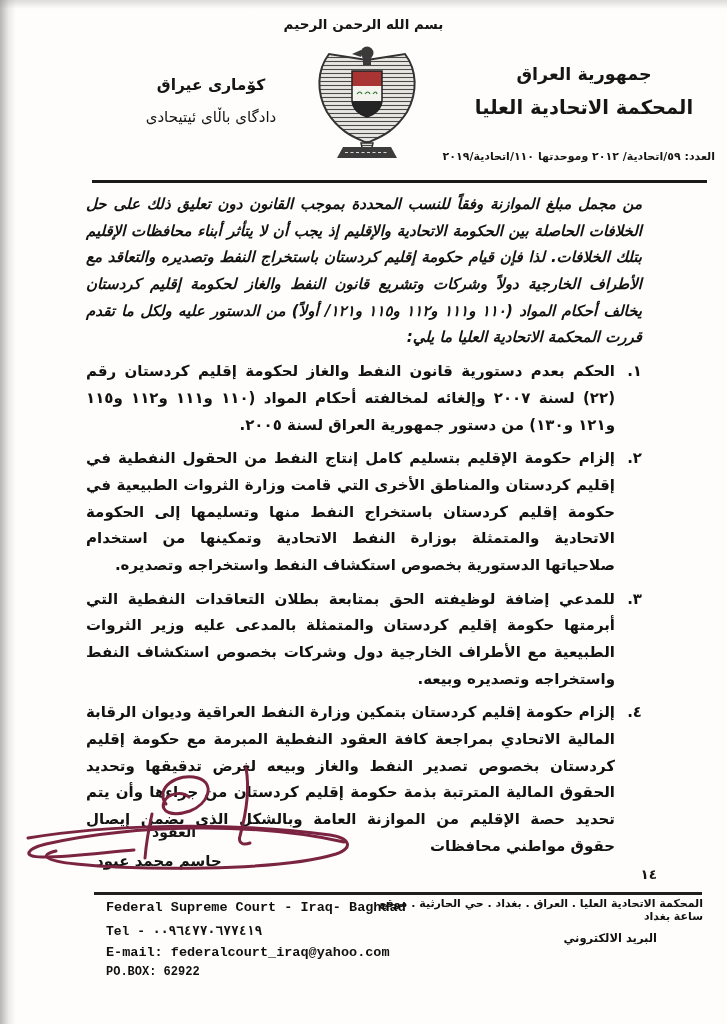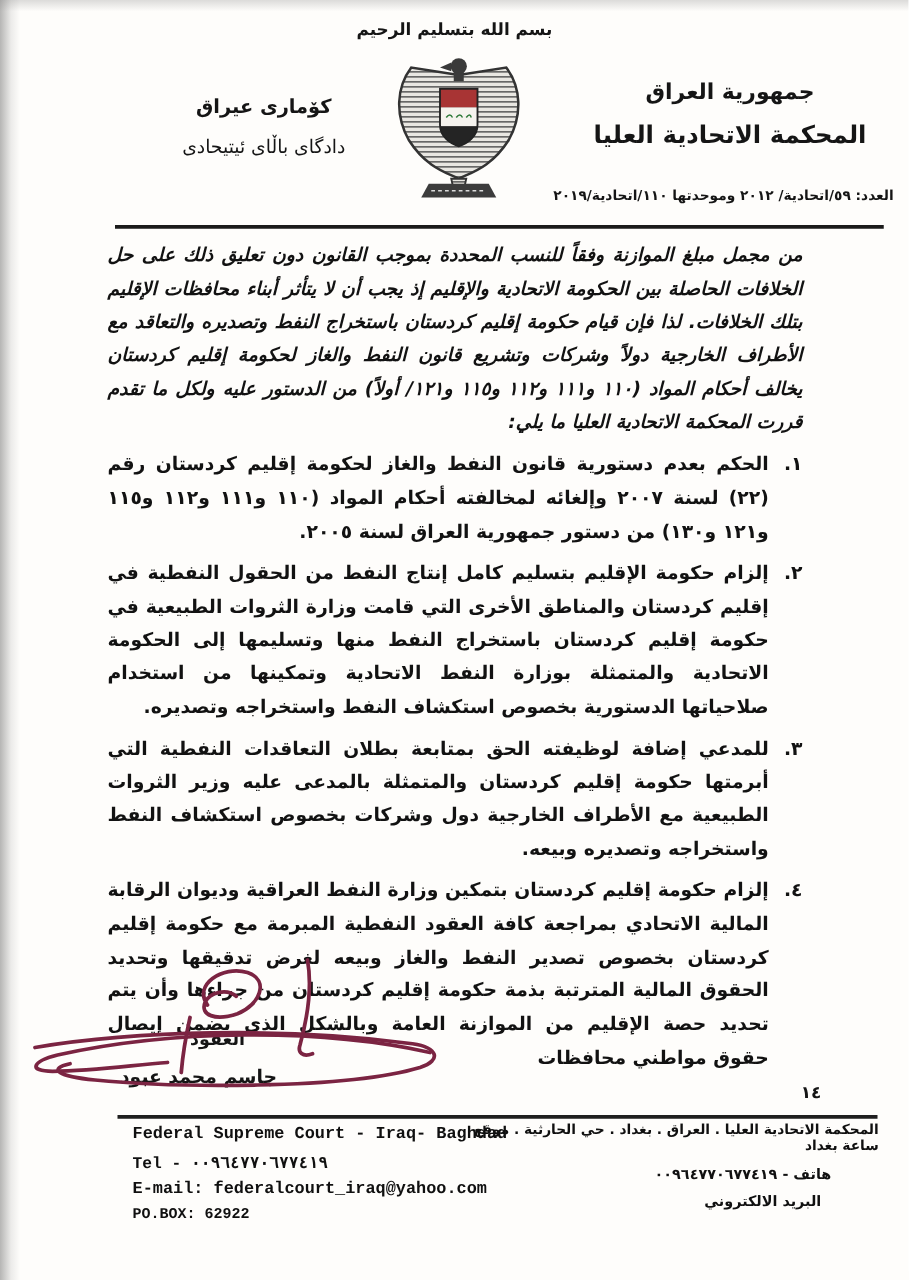--- a/index.html
+++ b/index.html
@@ -97,21 +97,21 @@
   .footer-ar .f3 { font-size: 11.5px; margin-top: 8px; padding-right: 46px; }
   .footer-ar .f4 { font-size: 11.5px; margin-top: 7px; padding-right: 54px; }
 </style>
 </head>
 <body>
 
 <div class="page">
   <div class="scan-edge-left"></div>
   <div class="scan-edge-top"></div>
 
-  <div class="basmala">بسم الله بتسليم الرحيم</div>
+  <div class="basmala">بسم الله الرحمن الرحيم</div>
 
   <div class="header-right">
     <div class="l1">جمهورية العراق</div>
     <div class="l2">المحكمة الاتحادية العليا</div>
   </div>
 
   <div class="emblem">
     <svg viewBox="0 0 120 116" width="120" height="116" aria-hidden="true">
       <defs>
         <pattern id="featherP" width="5" height="4" patternUnits="userSpaceOnUse">
@@ -190,16 +190,15 @@
 
   <div class="footer-en">
     <div class="f1">Federal Supreme Court - Iraq- Baghdad</div>
     <div class="f2">Tel  - ٠٠٩٦٤٧٧٠٦٧٧٤١٩</div>
     <div class="f3">E-mail: federalcourt_iraq@yahoo.com</div>
     <div class="f4">PO.BOX: 62922</div>
   </div>
 
   <div class="footer-ar">
     <div class="f1">المحكمة الاتحادية العليا . العراق . بغداد .  حي الحارثية . موقع ساعة بغداد</div>
-    <div class="f2">هاتف - ٠٠٩٦٤٧٧٠٦٧٧٤١٩</div>
     <div class="f3">البريد الالكتروني</div>
   </div>
 </div>
 
 </body></html>

